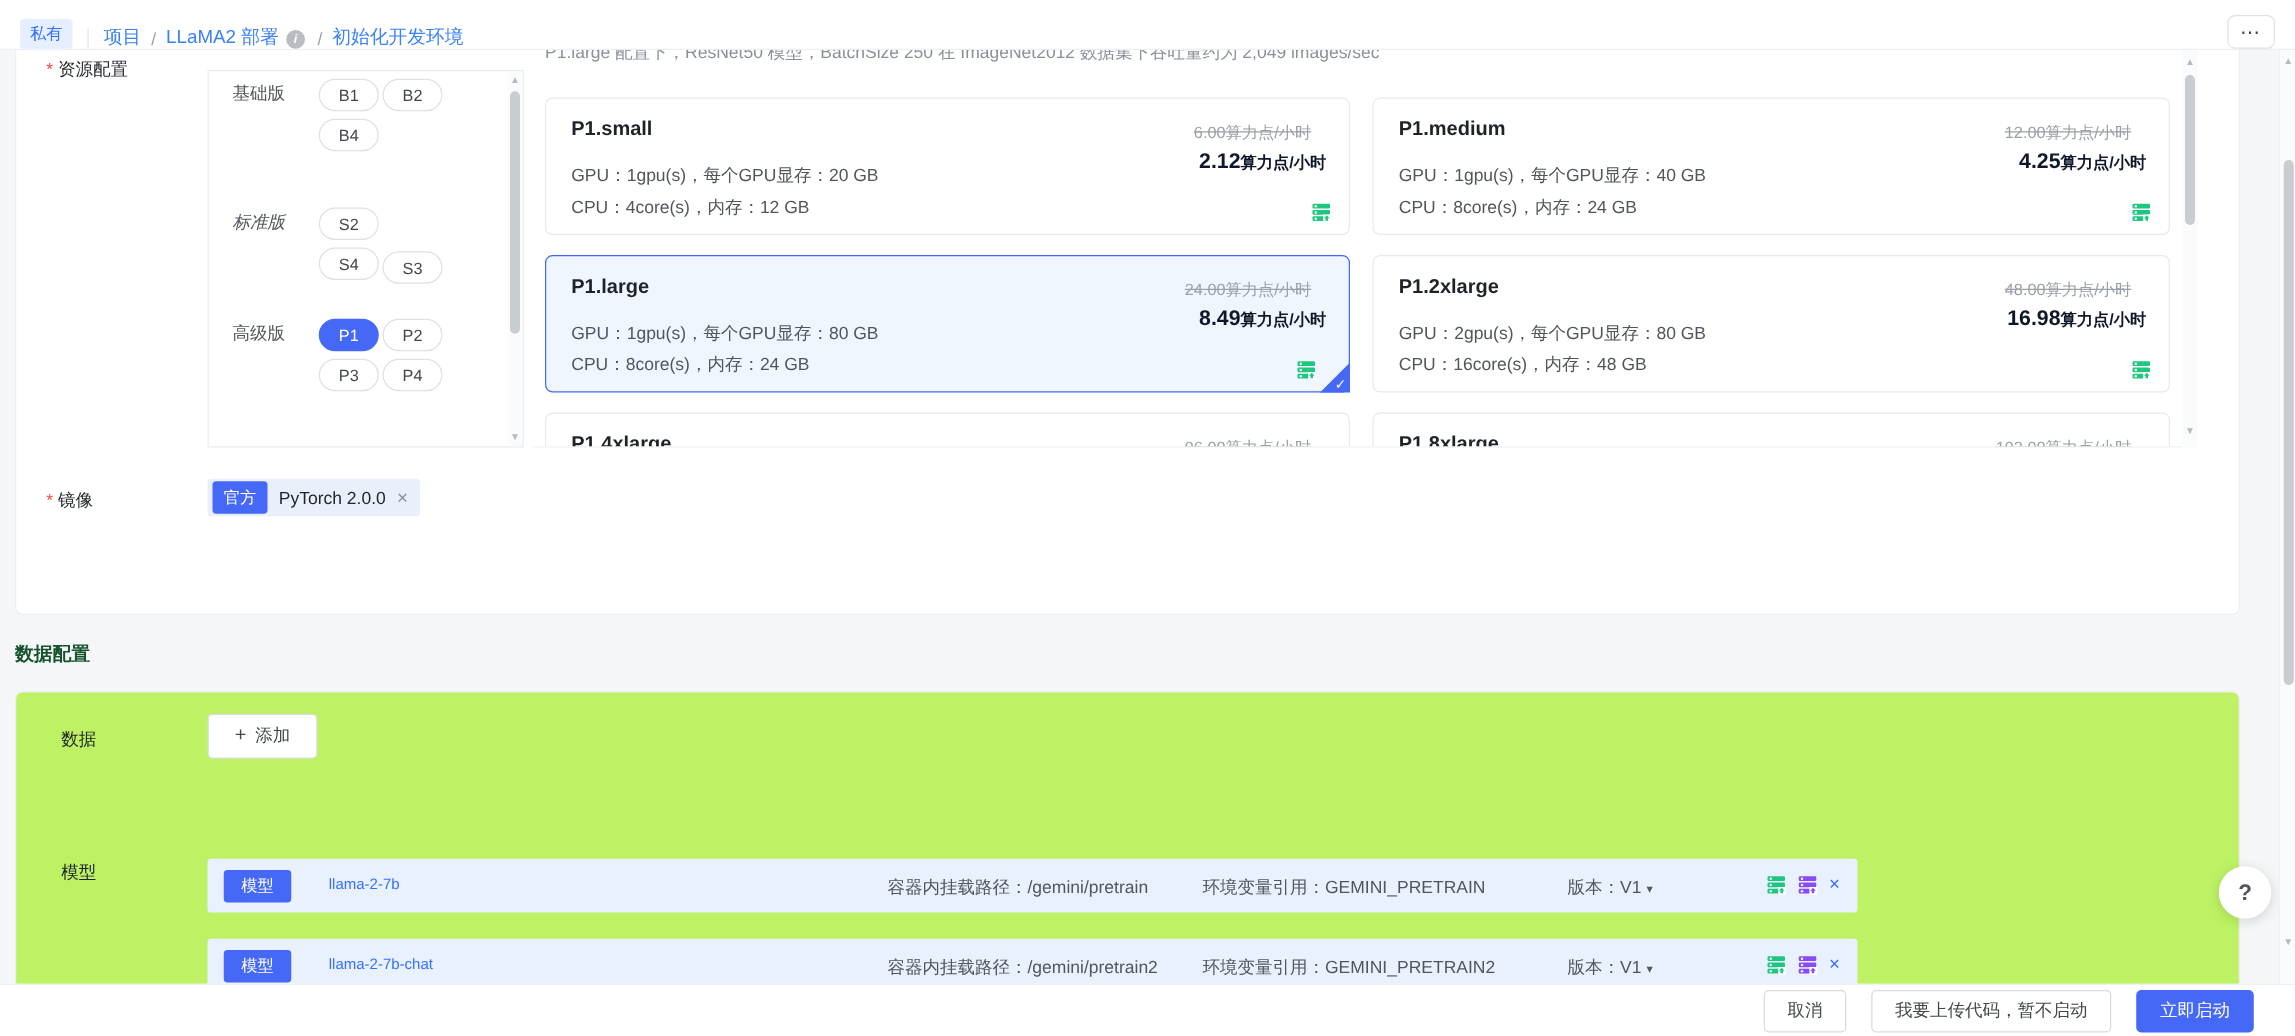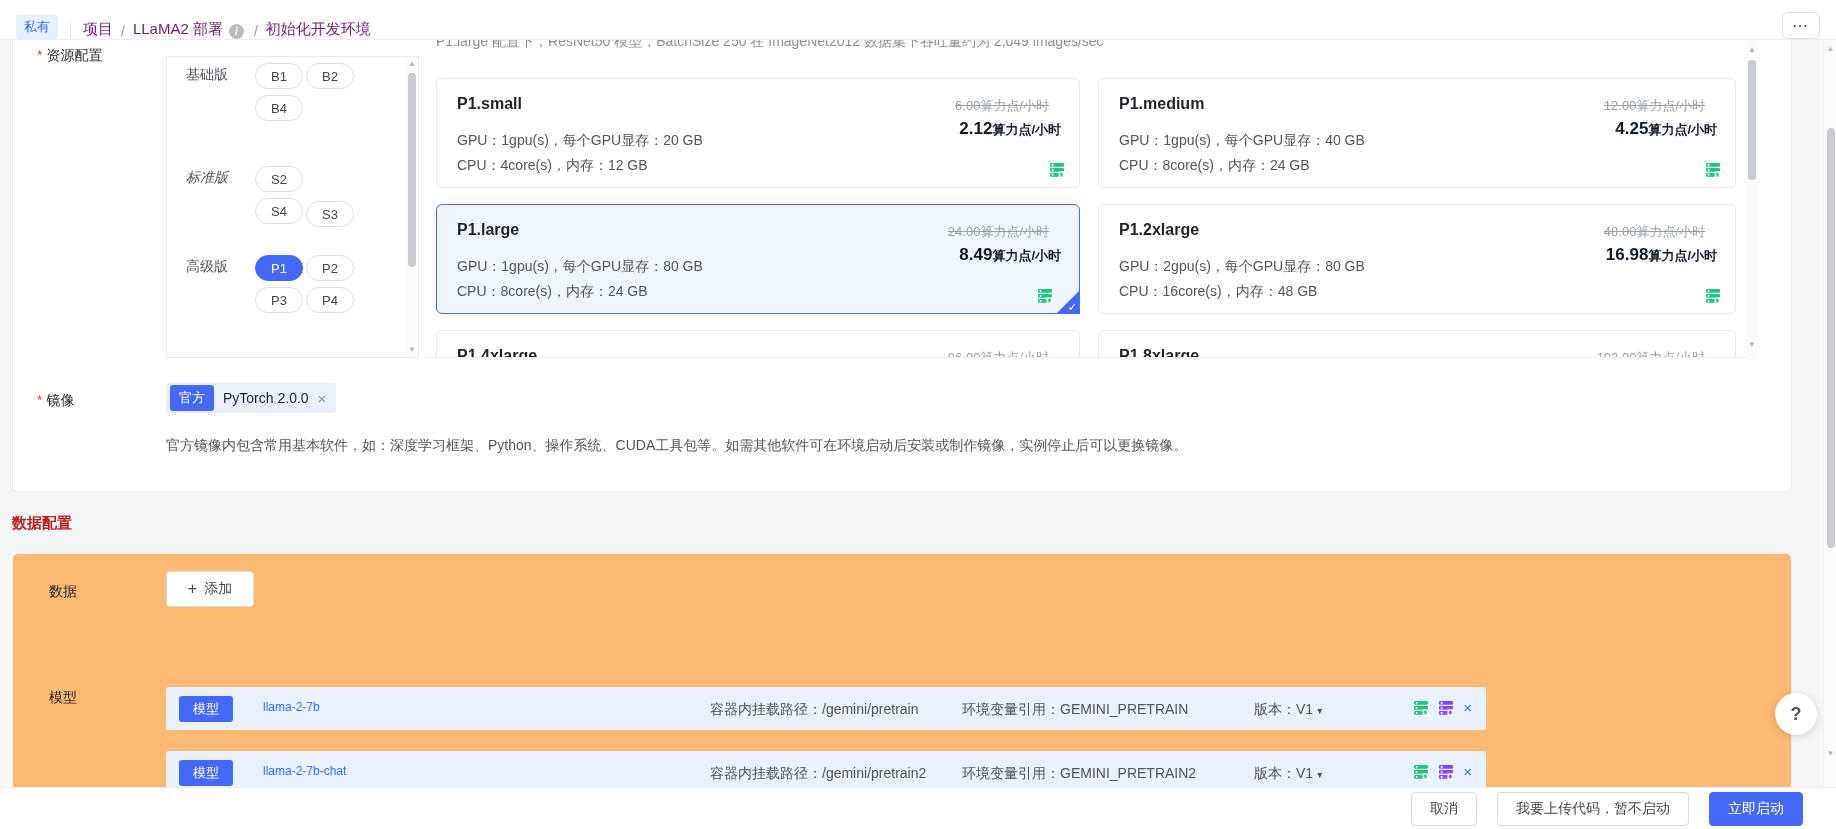--- a/index.html
+++ b/index.html
@@ -9,21 +9,21 @@
     background:#f5f6f7; font-family:"Liberation Sans","DejaVu Sans",sans-serif;
     color:#1f2329; font-size:14px;
   }
   
   .header {
     position:absolute; top:0; left:0; width:1836px; height:40px; background:#fff;
     border-bottom:1px solid #eceef1; z-index:50; display:flex; align-items:flex-end; padding:0 16px;
   }
   .badge-private { background:#e6efff; color:#3370ff; font-size:13px; padding:3px 8px; border-radius:3px; }
   .hdr-div { width:1px; height:16px; background:#e3e5e8; margin:0 12px; }
-  .crumb { font-size:15px; color:#701a75; }
+  .crumb { font-size:15px; color:#3b82f6; }
   .crumb-sep { color:#9aa0a8; margin:0 8px; font-size:14px; }
   .info-icon {
     display:inline-flex; align-items:center; justify-content:center;
     width:15px; height:15px; border-radius:50%; background:#b9bcc2; color:#fff;
     font-size:10px; font-style:italic; font-weight:bold; margin:0 2px 0 6px; vertical-align:middle;
   }
   .more-btn {
     margin-left:auto; width:38px; height:27px; border:1px solid #dfe1e4; border-radius:6px;
     display:flex; align-items:center; justify-content:center; color:#42464e; font-size:16px;
     letter-spacing:2px; background:#fff; cursor:pointer;
@@ -77,23 +77,23 @@
   
   .chip {
     position:absolute; left:153px; top:343px; height:30px; background:#e9f0fb; border-radius:3px;
     display:flex; align-items:center; padding:0 10px 0 4px; gap:9px;
   }
   .chip-badge { background:#4569f6; color:#fff; font-size:13px; padding:4px 9px; border-radius:3px; }
   .chip-text { font-size:14px; color:#1f2329; }
   .chip-close { color:#8a8f99; font-size:15px; cursor:pointer; }
   .img-desc { position:absolute; left:153px; top:397px; font-size:14px; color:#51555c; }
   
-  .sec-title { position:absolute; left:12px; top:514px; font-size:15px; font-weight:bold; color:#b91c1c; z-index:10; }
+  .sec-title { position:absolute; left:12px; top:514px; font-size:15px; font-weight:bold; color:#14532d; z-index:10; }
   .card2 {
-    position:absolute; left:12px; top:553px; width:1780px; height:276px; background:#fdba74;
+    position:absolute; left:12px; top:553px; width:1780px; height:276px; background:#bef264;
     border:1px solid #eceef1; border-radius:6px 6px 0 0; z-index:10;
   }
   .add-btn {
     position:absolute; left:153px; top:17px; width:88px; height:36px; border:1px solid #d8dadd;
     border-radius:4px; background:#fff; display:flex; align-items:center; justify-content:center;
     gap:7px; font-size:14px; color:#42464e; cursor:pointer;
   }
   .add-plus { font-size:16px; color:#42464e; }
   .data-desc { position:absolute; left:153px; top:72px; font-size:14px; color:#51555c; }
   .mrow {
@@ -276,21 +276,20 @@
     </div>
 
     <div style="position:absolute;left:24px;top:352px;">
       <span class="req">*</span><span class="field-label">镜像</span>
     </div>
     <div class="chip">
       <span class="chip-badge">官方</span>
       <span class="chip-text">PyTorch 2.0.0</span>
       <span class="chip-close">×</span>
     </div>
-    <div class="img-desc">官方镜像内包含常用基本软件，如：深度学习框架、Python、操作系统、CUDA工具包等。如需其他软件可在环境启动后安装或制作镜像，实例停止后可以更换镜像。</div>
   </div>
 
   <div class="sec-title">数据配置</div>
 
   <div class="card2">
     <span class="field-label" style="position:absolute;left:36px;top:29px;">数据</span>
     <div class="add-btn">
       <span class="add-plus">+</span>
       <span>添加</span>
     </div>

